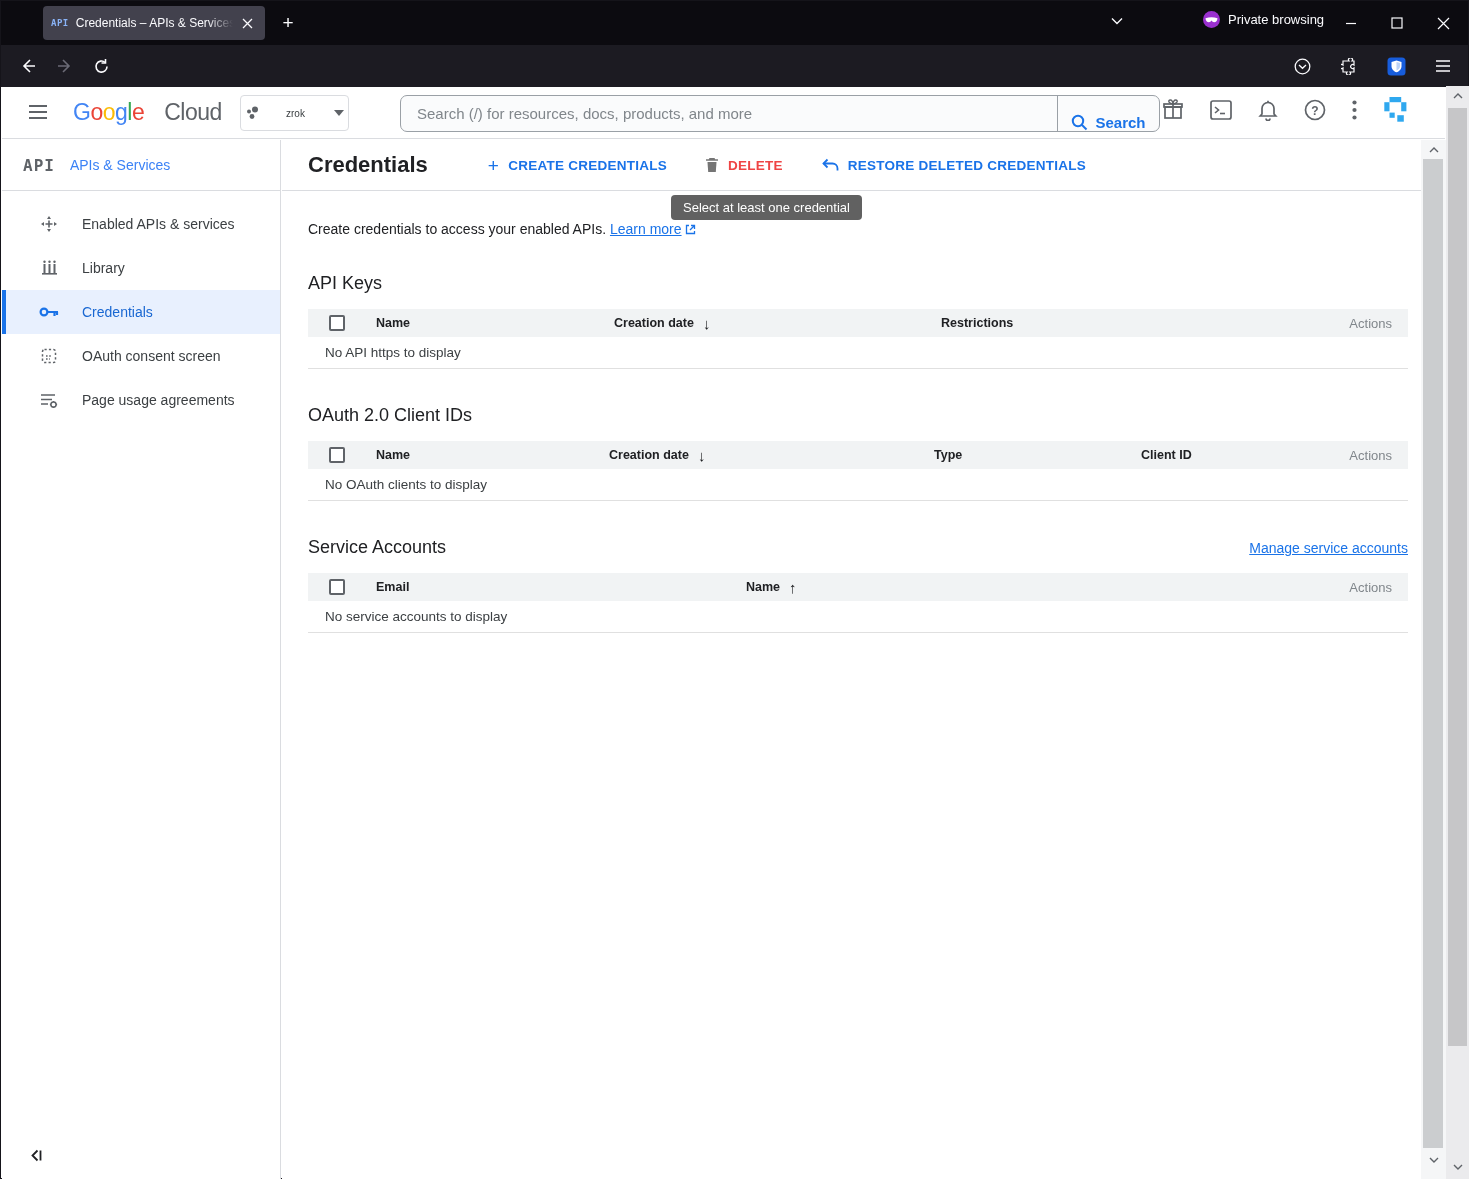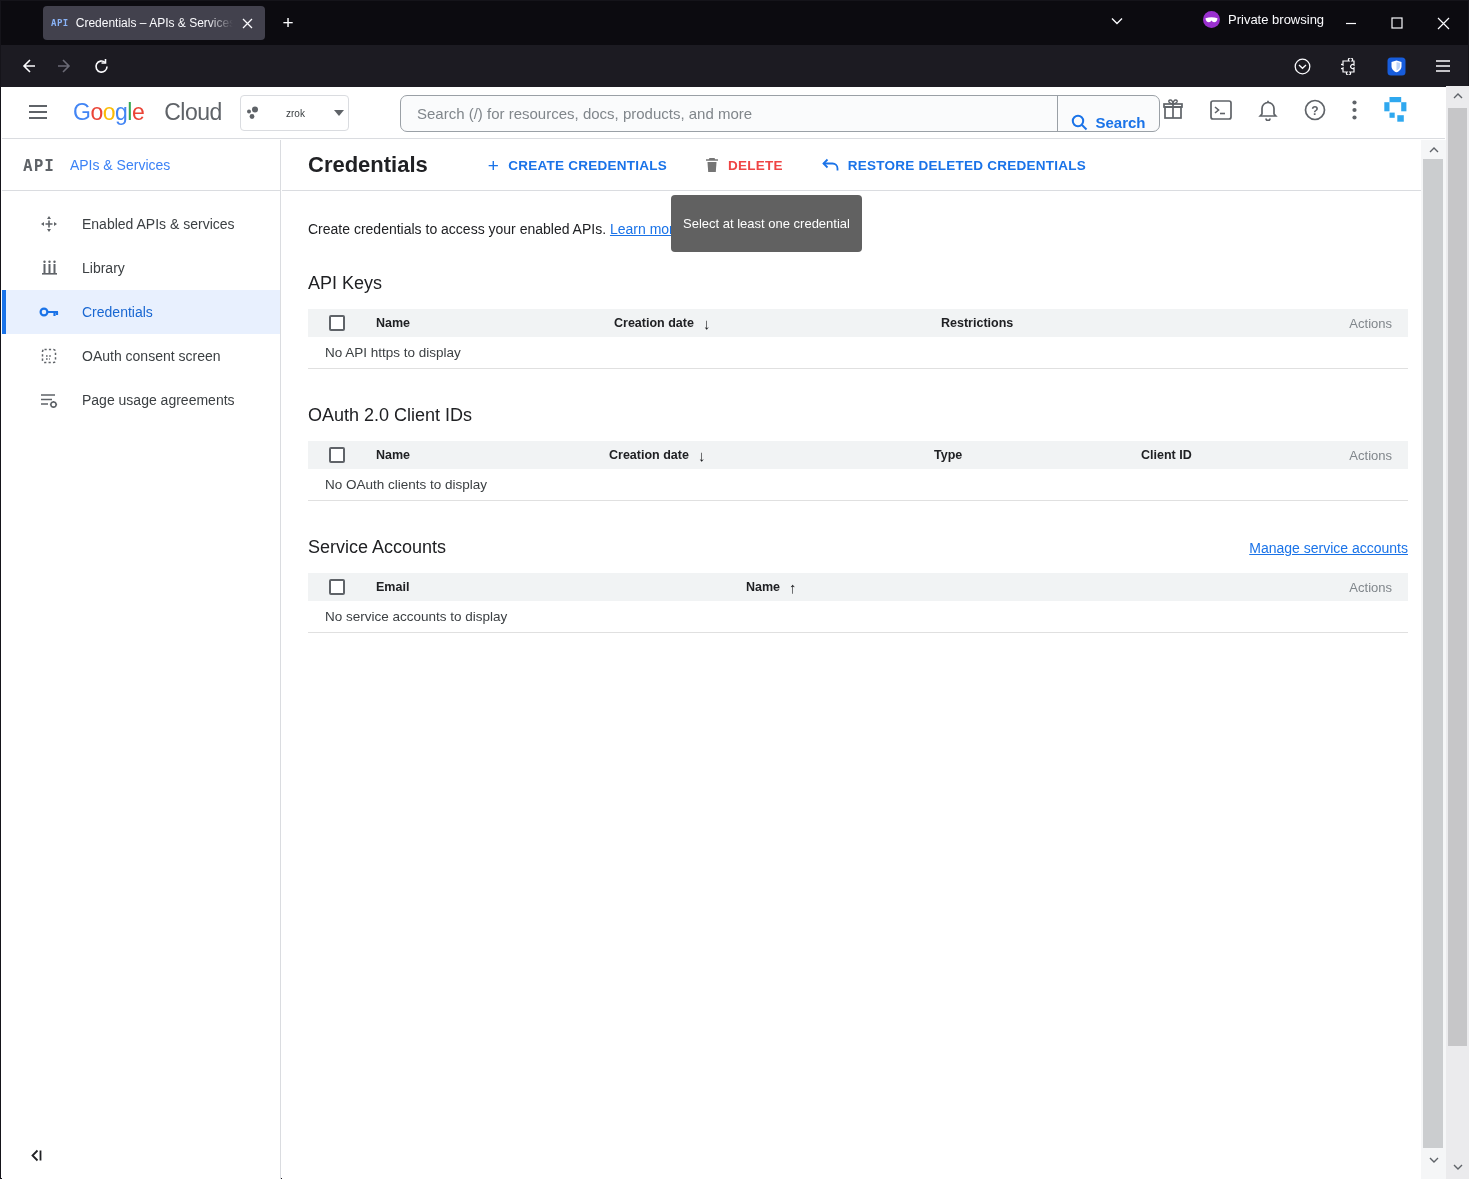--- a/index.html
+++ b/index.html
@@ -83,21 +83,21 @@
   .content { position:absolute; left:281px; top:139px; width:1139px; height:1039px; background:#fff; }
   .content-header { height:51px; border-bottom:1px solid #dadce0; display:flex; align-items:center;
                     padding-left:26px; }
   .page-title { font-size:22px; color:#202124; margin-right:60px; }
   .toolbar { display:flex; align-items:center; gap:38px; }
   .tb-btn { display:flex; align-items:center; gap:9px; font-size:13.5px; font-weight:bold;
             letter-spacing:0.25px; color:#1a73e8; cursor:pointer; }
   .tb-btn.disabled { color:#ef4444; cursor:default;align-items:center; }
   .tb-plus { font-size:19px; font-weight:normal; line-height:1; }
   .tooltip { position:absolute; left:389px; top:55px; background:#616161; color:#fff;
-             font-size:13px; padding:21px 12px; border-radius:4px; white-space:nowrap; }
+             font-size:13px; padding:5px 12px; border-radius:4px; white-space:nowrap; }
   .content-body { padding:0 13px 0 26px; }
   .intro { margin-top:30px; font-size:14px; color:#202124; }
   .link { color:#1a73e8; text-decoration:underline; cursor:pointer; }
   .sec-title { margin-top:36px; font-size:18px; font-weight:400; color:#202124; }
   .sec-title-row { margin-top:36px; display:flex; align-items:baseline; justify-content:space-between; }
   .sec-title-row .sec-title { margin-top:0; }
   .manage-link { font-size:14px; }
   .tbl { margin-top:15px; }
   .tbl-header { display:grid; background:#f1f3f4; height:28px; align-items:center;
                 font-size:12.5px; font-weight:bold; color:#202124; }

